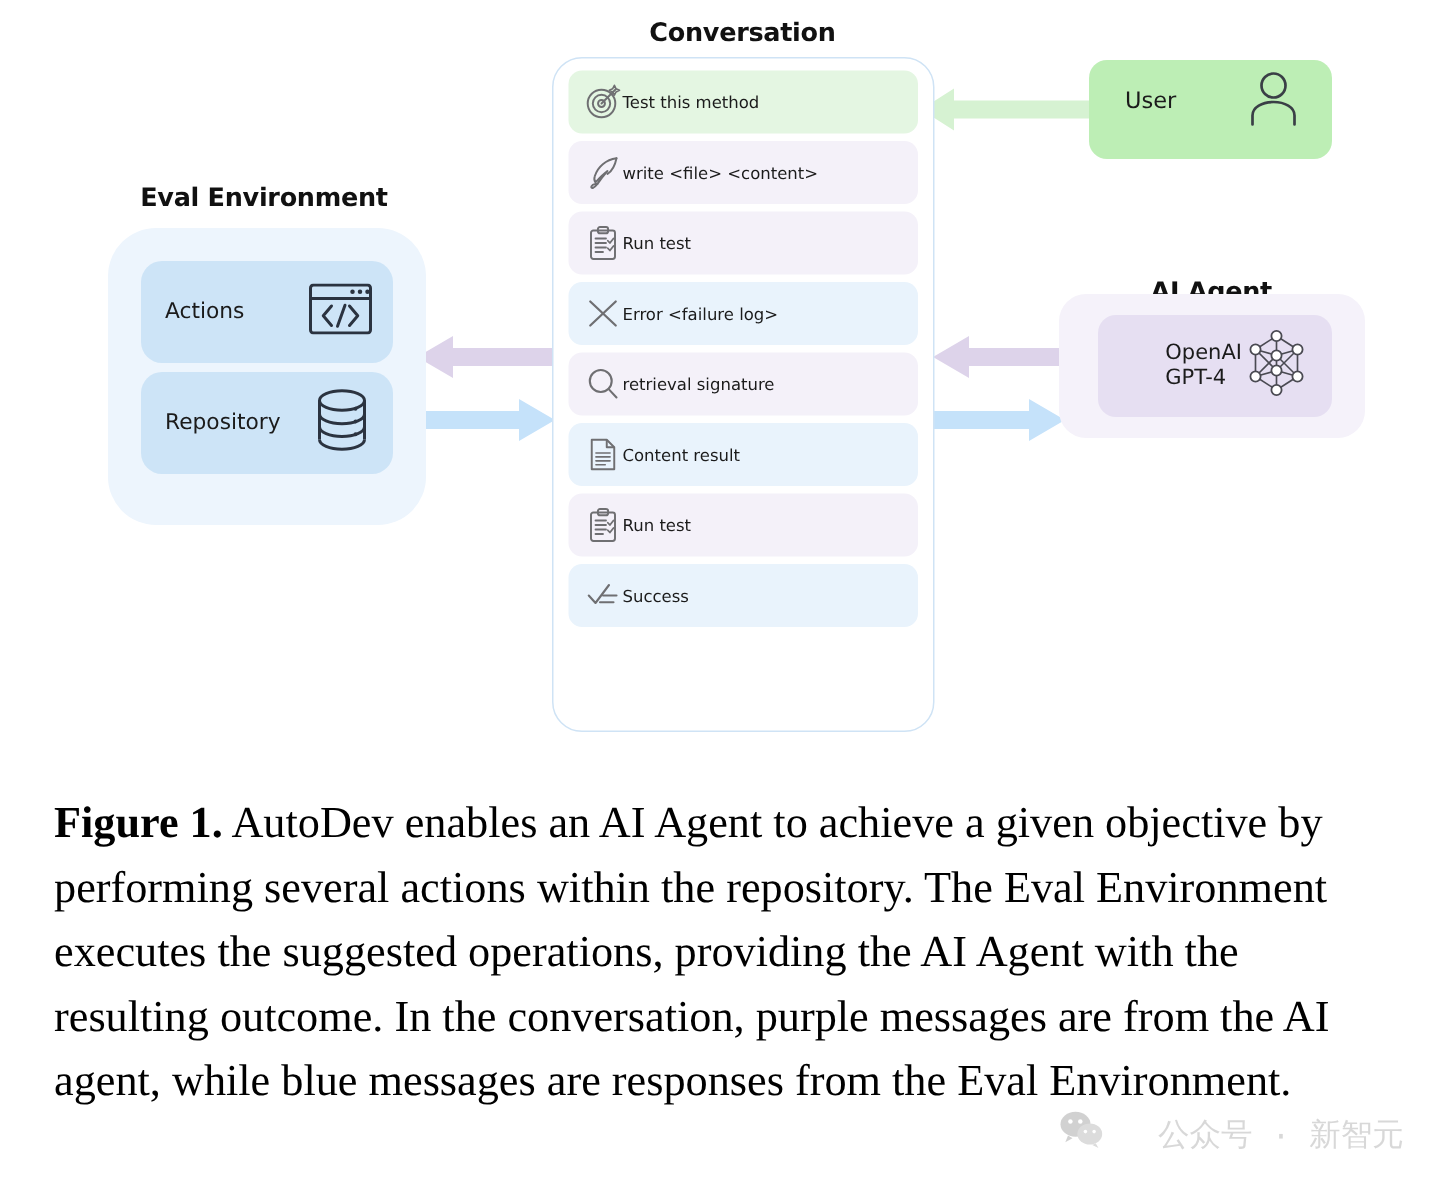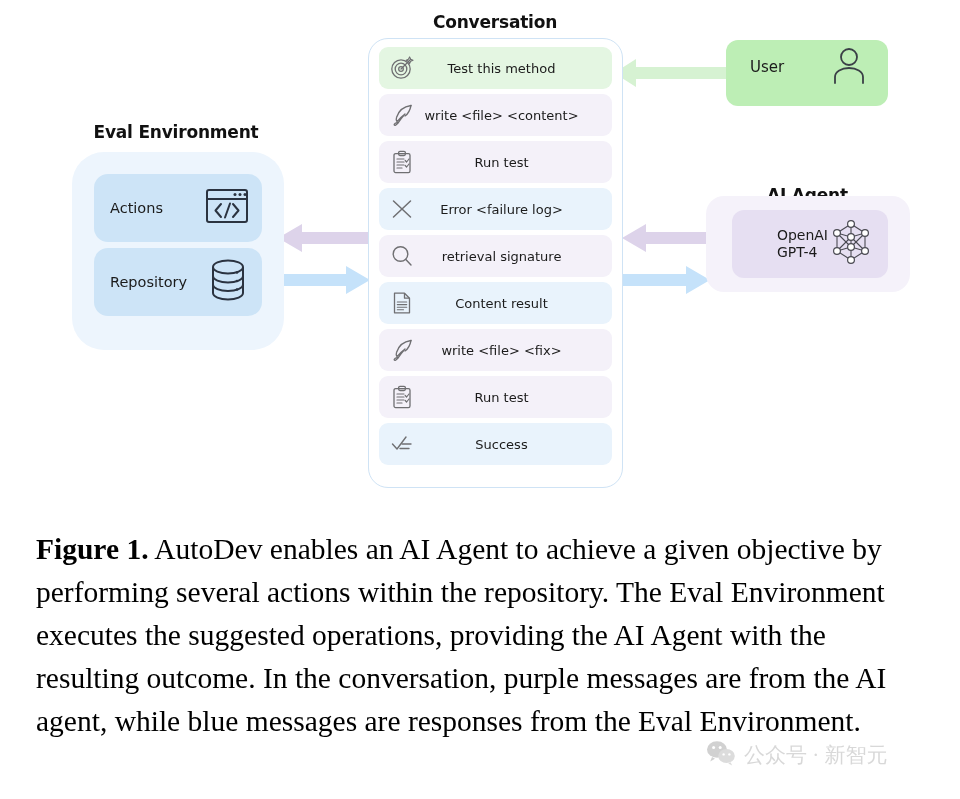--- a/index.html
+++ b/index.html
@@ -90,22 +90,21 @@
   .msg-env    { background: #e9f3fc; }
   .msg-icon {
     width: 26px; height: 26px;
     flex: 0 0 26px;
     display: flex;
     align-items: center;
     justify-content: center;
   }
   .msg-text {
     flex: 1 1 auto;
-    text-align: center;
-    font-size: 13px;
+    font-size: 11px;
     color: #1b1b1b;
     font-family: "DejaVu Sans", sans-serif;
     white-space: nowrap;
     padding-right: 14px;
   }
 
   
   #user-box {
     left: 726px; top: 40px;
     width: 162px; height: 66px;
@@ -170,24 +169,25 @@
   
   #watermark {
     position: absolute;
     left: 706px; top: 740px;
     display: flex;
     align-items: center;
     gap: 8px;
     opacity: 0.85;
   }
   #watermark-text {
-    font-family: Liberation Serif, serif;
+    font-family: Liberation Mono, monospace;
     font-size: 21px;
     color: #d2d2d2;
     white-space: nowrap;
+    margin-left: 28px;
   }
 </style>
 </head>
 <body>
 
 <div id="figure">
 
   <svg class="arrow-svg" id="arrow-user-to-conversation" style="left:614px; top:58px;" width="116" height="30" viewBox="0 0 116 30">
     <path d="M116 9 L22 9 L22 1 L0 15 L22 29 L22 21 L116 21 Z" fill="#d6f2d2"></path>
   </svg>
@@ -318,31 +318,20 @@
           <path d="M14.5 2.2 L14.5 7.2 L19.5 7.2" fill="none" stroke="#6f6f72" stroke-width="1.3" stroke-linejoin="round"></path>
           <line x1="7.3" y1="11" x2="16.7" y2="11" stroke="#6f6f72" stroke-width="1.1" stroke-linecap="round"></line>
           <line x1="7.3" y1="13.6" x2="16.7" y2="13.6" stroke="#6f6f72" stroke-width="1.1" stroke-linecap="round"></line>
           <line x1="7.3" y1="16.2" x2="16.7" y2="16.2" stroke="#6f6f72" stroke-width="1.1" stroke-linecap="round"></line>
           <line x1="7.3" y1="18.8" x2="13.5" y2="18.8" stroke="#6f6f72" stroke-width="1.1" stroke-linecap="round"></line>
         </svg>
       </span>
       <span class="msg-text">Content result</span>
     </div>
 
-    <div class="msg msg-agent">
-      <span class="msg-icon">
-        <svg width="24" height="24" viewBox="0 0 24 24">
-          <path d="M21 2.5 C14 3.5 8.5 8 6.5 14.5 C6 16 6.2 17.5 7 18.6 C8.4 17 11.5 13.5 15 11
-                   C12.5 13.8 9.8 17.3 8.3 19.6" fill="none" stroke="#6f6f72" stroke-width="1.3" stroke-linecap="round" stroke-linejoin="round"></path>
-          <path d="M8.3 19.6 C7.2 21 6.2 22 5.2 22.3 C4.4 22.5 4 22 4.3 21.3 C4.7 20.4 5.8 19.8 7 19.6 Z" fill="none" stroke="#6f6f72" stroke-width="1.3" stroke-linejoin="round"></path>
-          <path d="M21 2.5 C20 7.5 18 11 15 13" fill="none" stroke="#6f6f72" stroke-width="1.3" stroke-linecap="round"></path>
-        </svg>
-      </span>
-      <span class="msg-text">write &lt;file&gt; &lt;fix&gt;</span>
-    </div>
 
     <div class="msg msg-agent">
       <span class="msg-icon">
         <svg width="24" height="24" viewBox="0 0 24 24">
           <rect x="4" y="3.6" width="16" height="19" rx="1.6" fill="none" stroke="#6f6f72" stroke-width="1.3"></rect>
           <rect x="8.6" y="1.3" width="6.8" height="4.2" rx="1.4" fill="none" stroke="#6f6f72" stroke-width="1.3"></rect>
           <line x1="7" y1="9" x2="14" y2="9" stroke="#6f6f72" stroke-width="1.2" stroke-linecap="round"></line>
           <line x1="7" y1="12" x2="14" y2="12" stroke="#6f6f72" stroke-width="1.2" stroke-linecap="round"></line>
           <line x1="7" y1="15" x2="14" y2="15" stroke="#6f6f72" stroke-width="1.2" stroke-linecap="round"></line>
           <line x1="7" y1="18" x2="12" y2="18" stroke="#6f6f72" stroke-width="1.2" stroke-linecap="round"></line>

